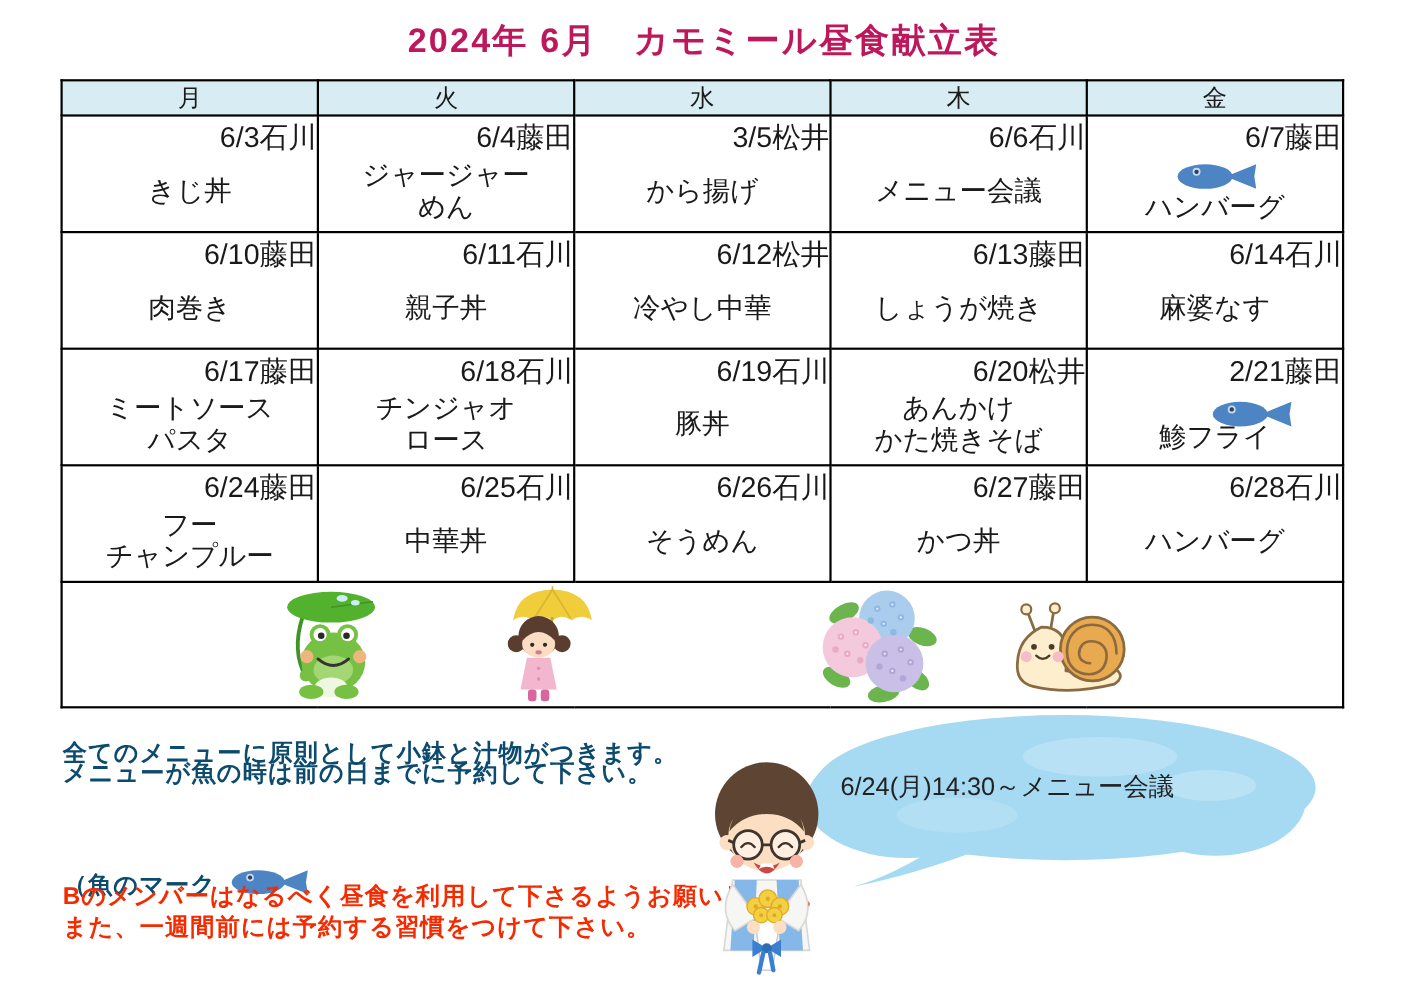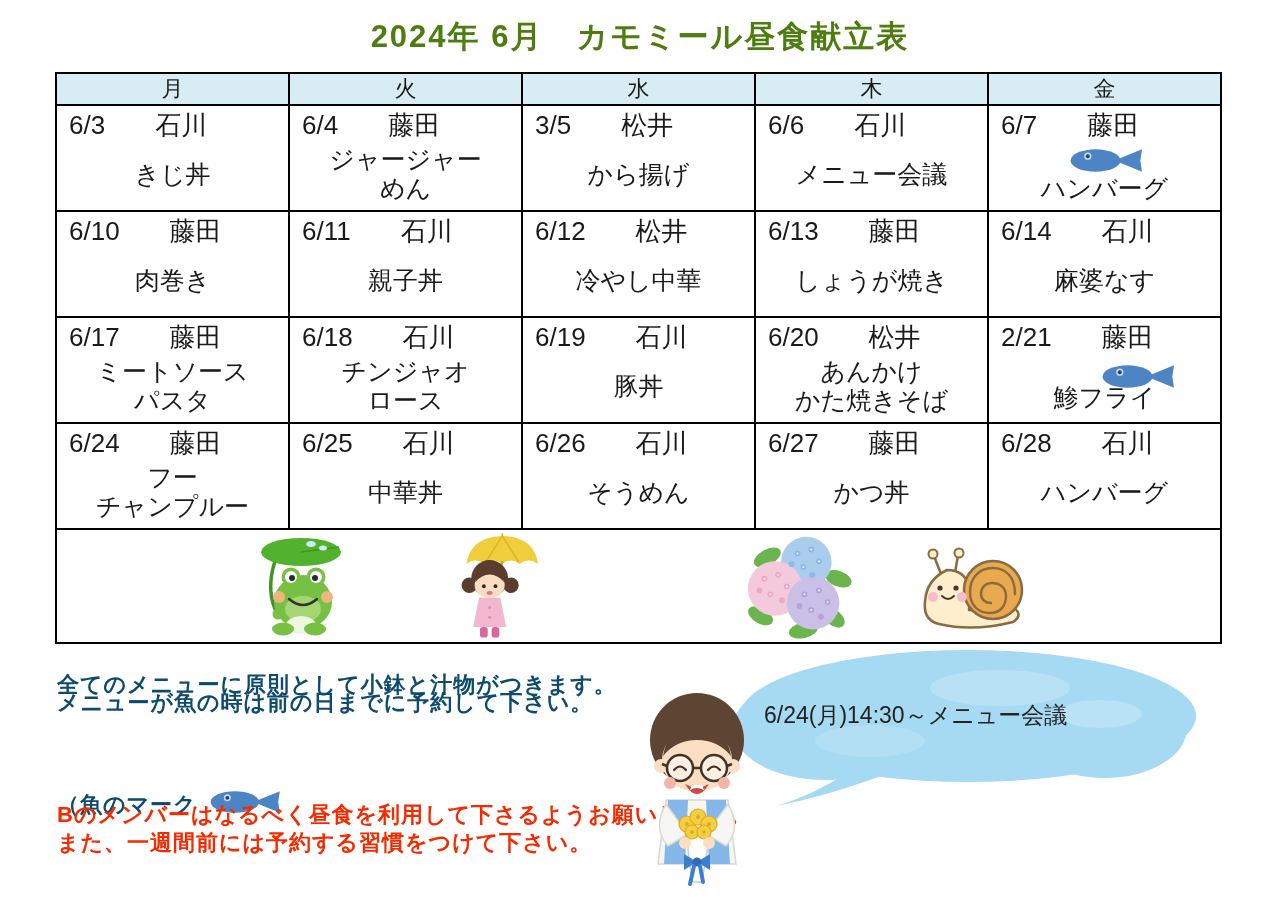--- a/index.html
+++ b/index.html
@@ -5,36 +5,36 @@
   html,body { margin:0; padding:0; }
   body {
     width:1280px; height:905px; position:relative; overflow:hidden;
     background:#ffffff;
     font-family:"Liberation Sans","DejaVu Sans",sans-serif;
     color:#1a1a1a;
   }
   .page-title {
     position:absolute; top:16px; left:0; width:100%;
     text-align:center; font-size:31px; font-weight:bold;
-    color:#4d7c0f; letter-spacing:2px;
+    color:#be185d; letter-spacing:2px;
   }
   table.calendar {
     position:absolute; left:55px; top:72px; width:1167px;
     border-collapse:collapse; table-layout:fixed;
   }
   table.calendar th {
     background:#d7ecf3; border:2px solid #000;
     height:28px; font-size:22px; font-weight:normal; padding:0;
   }
   table.calendar td.day-cell {
     border:2px solid #000; height:104px; padding:0;
     vertical-align:top; position:relative;
   }
   .date-row {
-    display:flex; justify-content:flex-start; gap:50px;
+    display:flex; justify-content:flex-end; 
     font-size:26px; padding-top:4px; line-height:30px;padding-left:12px;
   }
   .menu-block {
     height:68px; display:flex; flex-direction:column;
     align-items:center; justify-content:center;
     font-size:25px; line-height:29px; text-align:center;
   }
   .menu-block .fish { width:80px; height:31px; margin-bottom:-2px; }
   td.fish-right .fish { transform:translateX(32px); margin-bottom:-9px; }
   td.illust-cell { border:2px solid #000; height:112px; padding:0; position:relative; }

